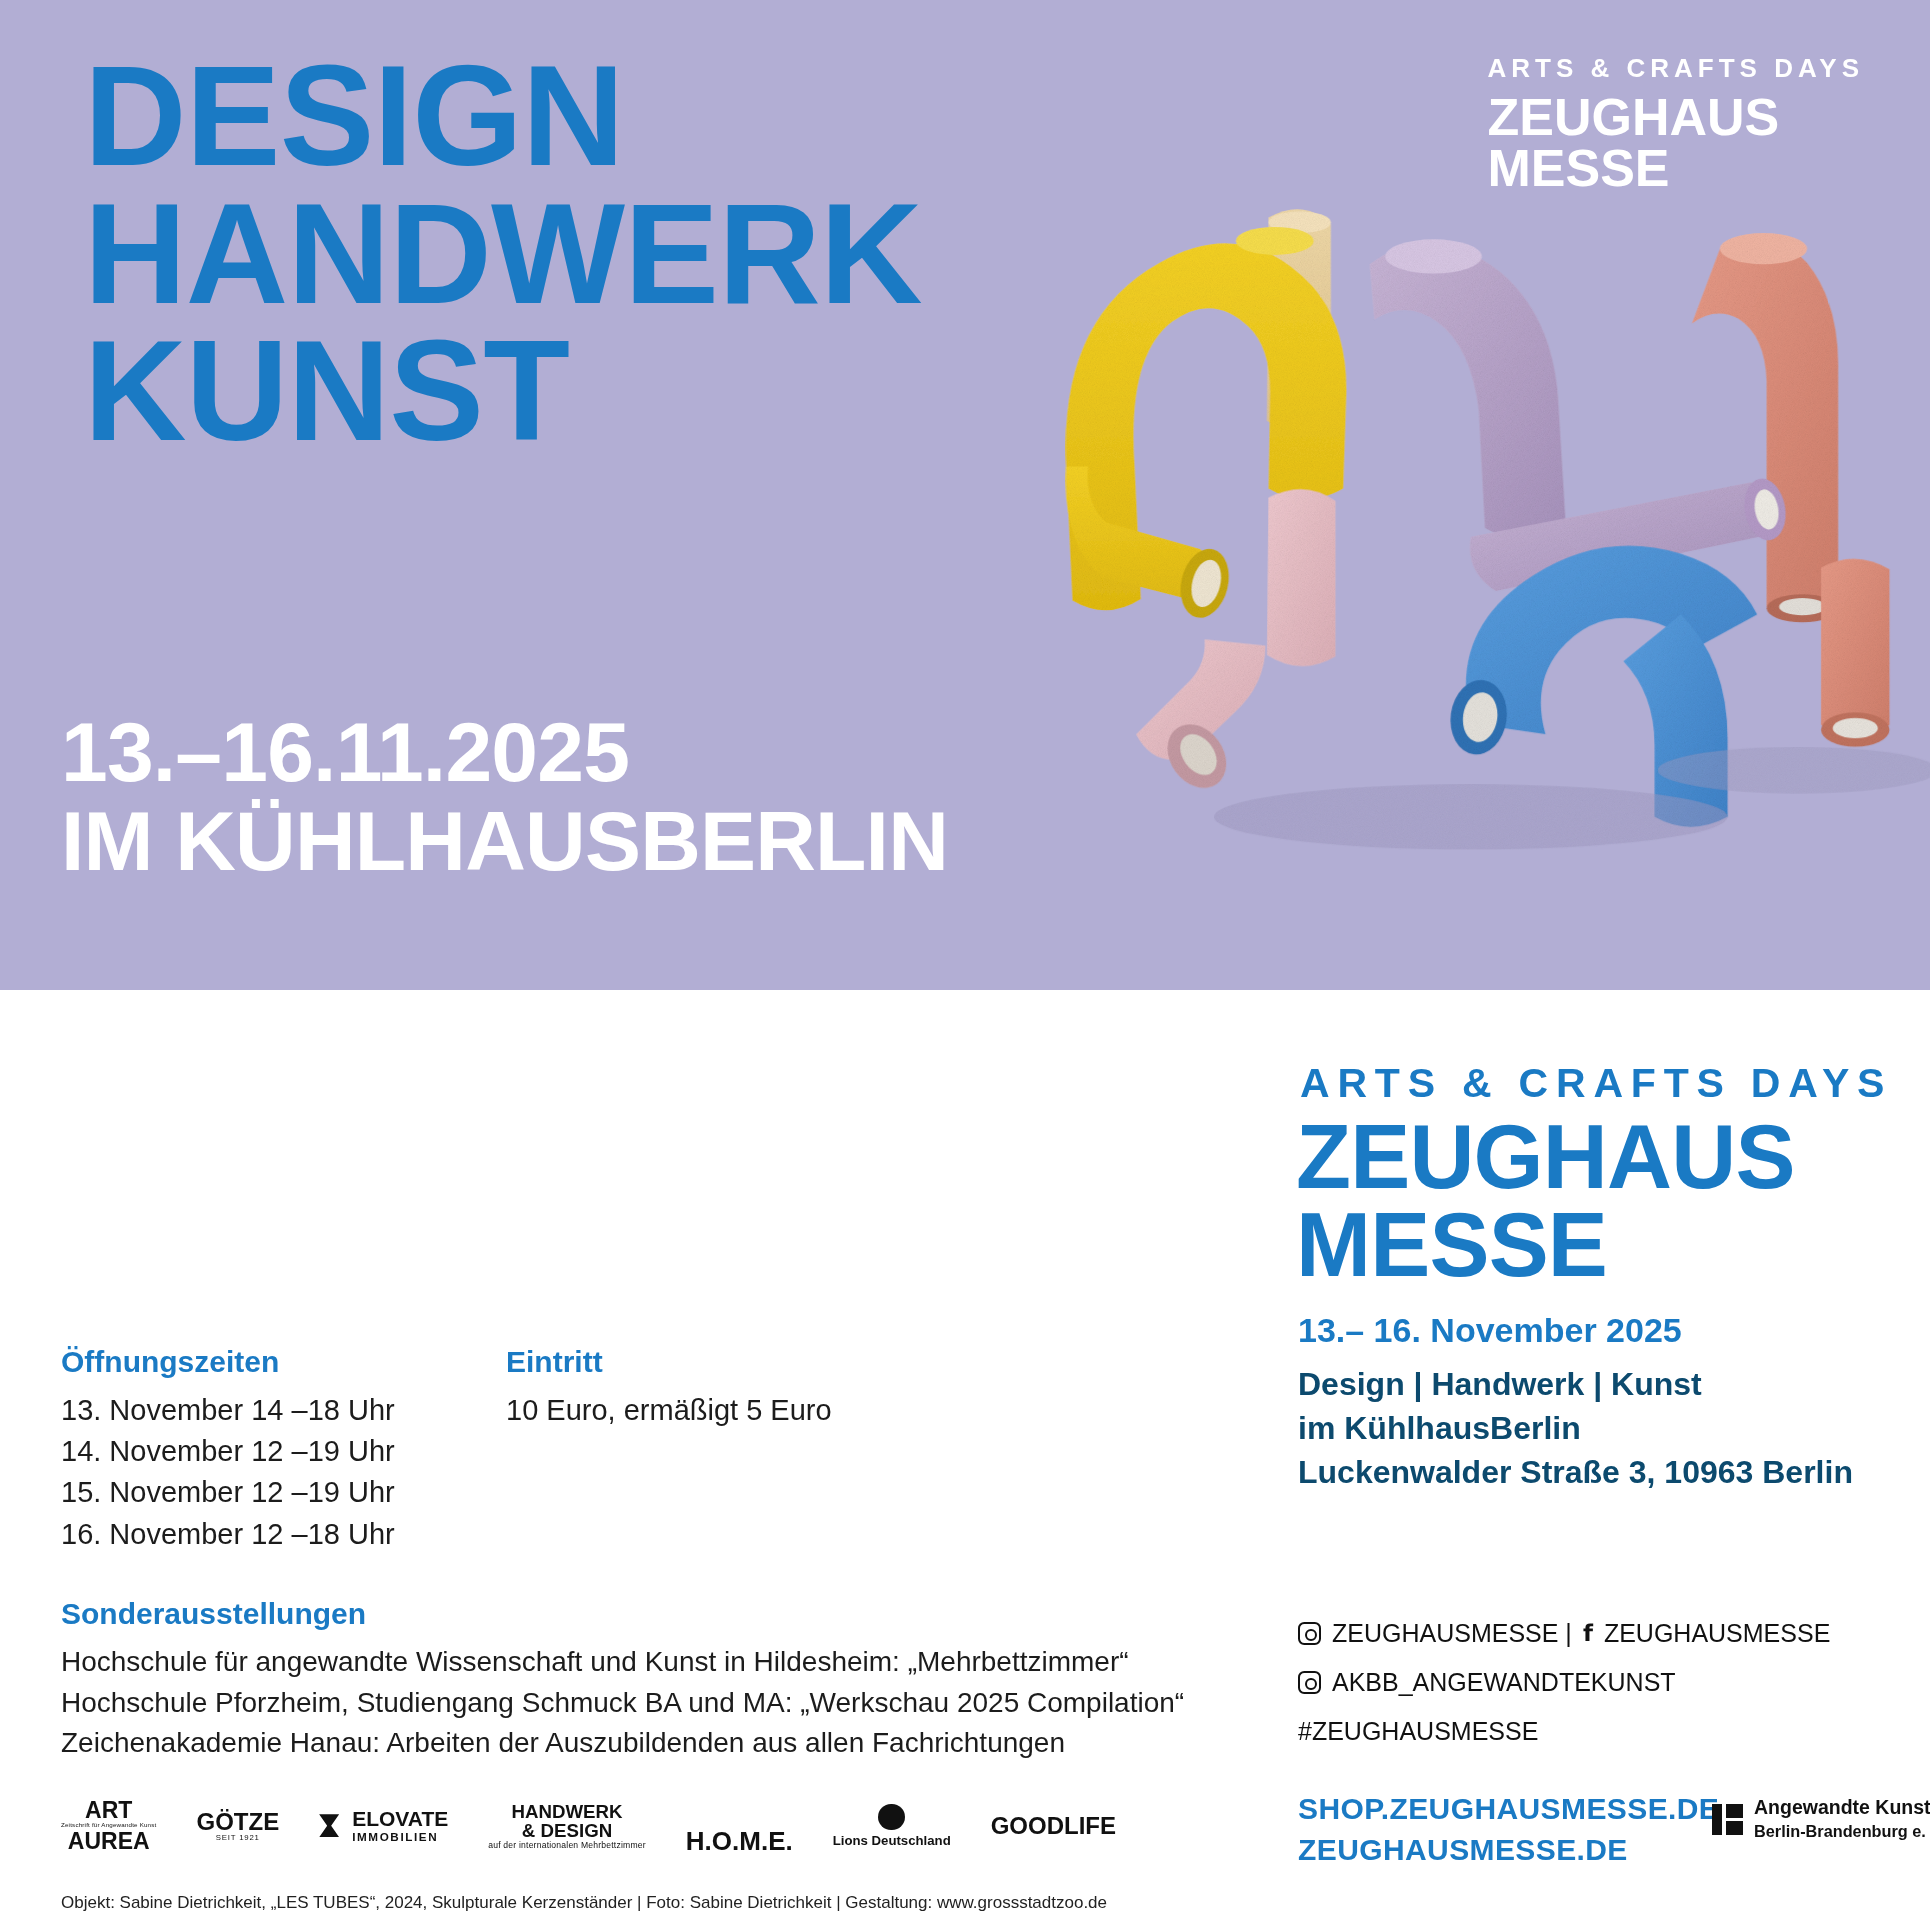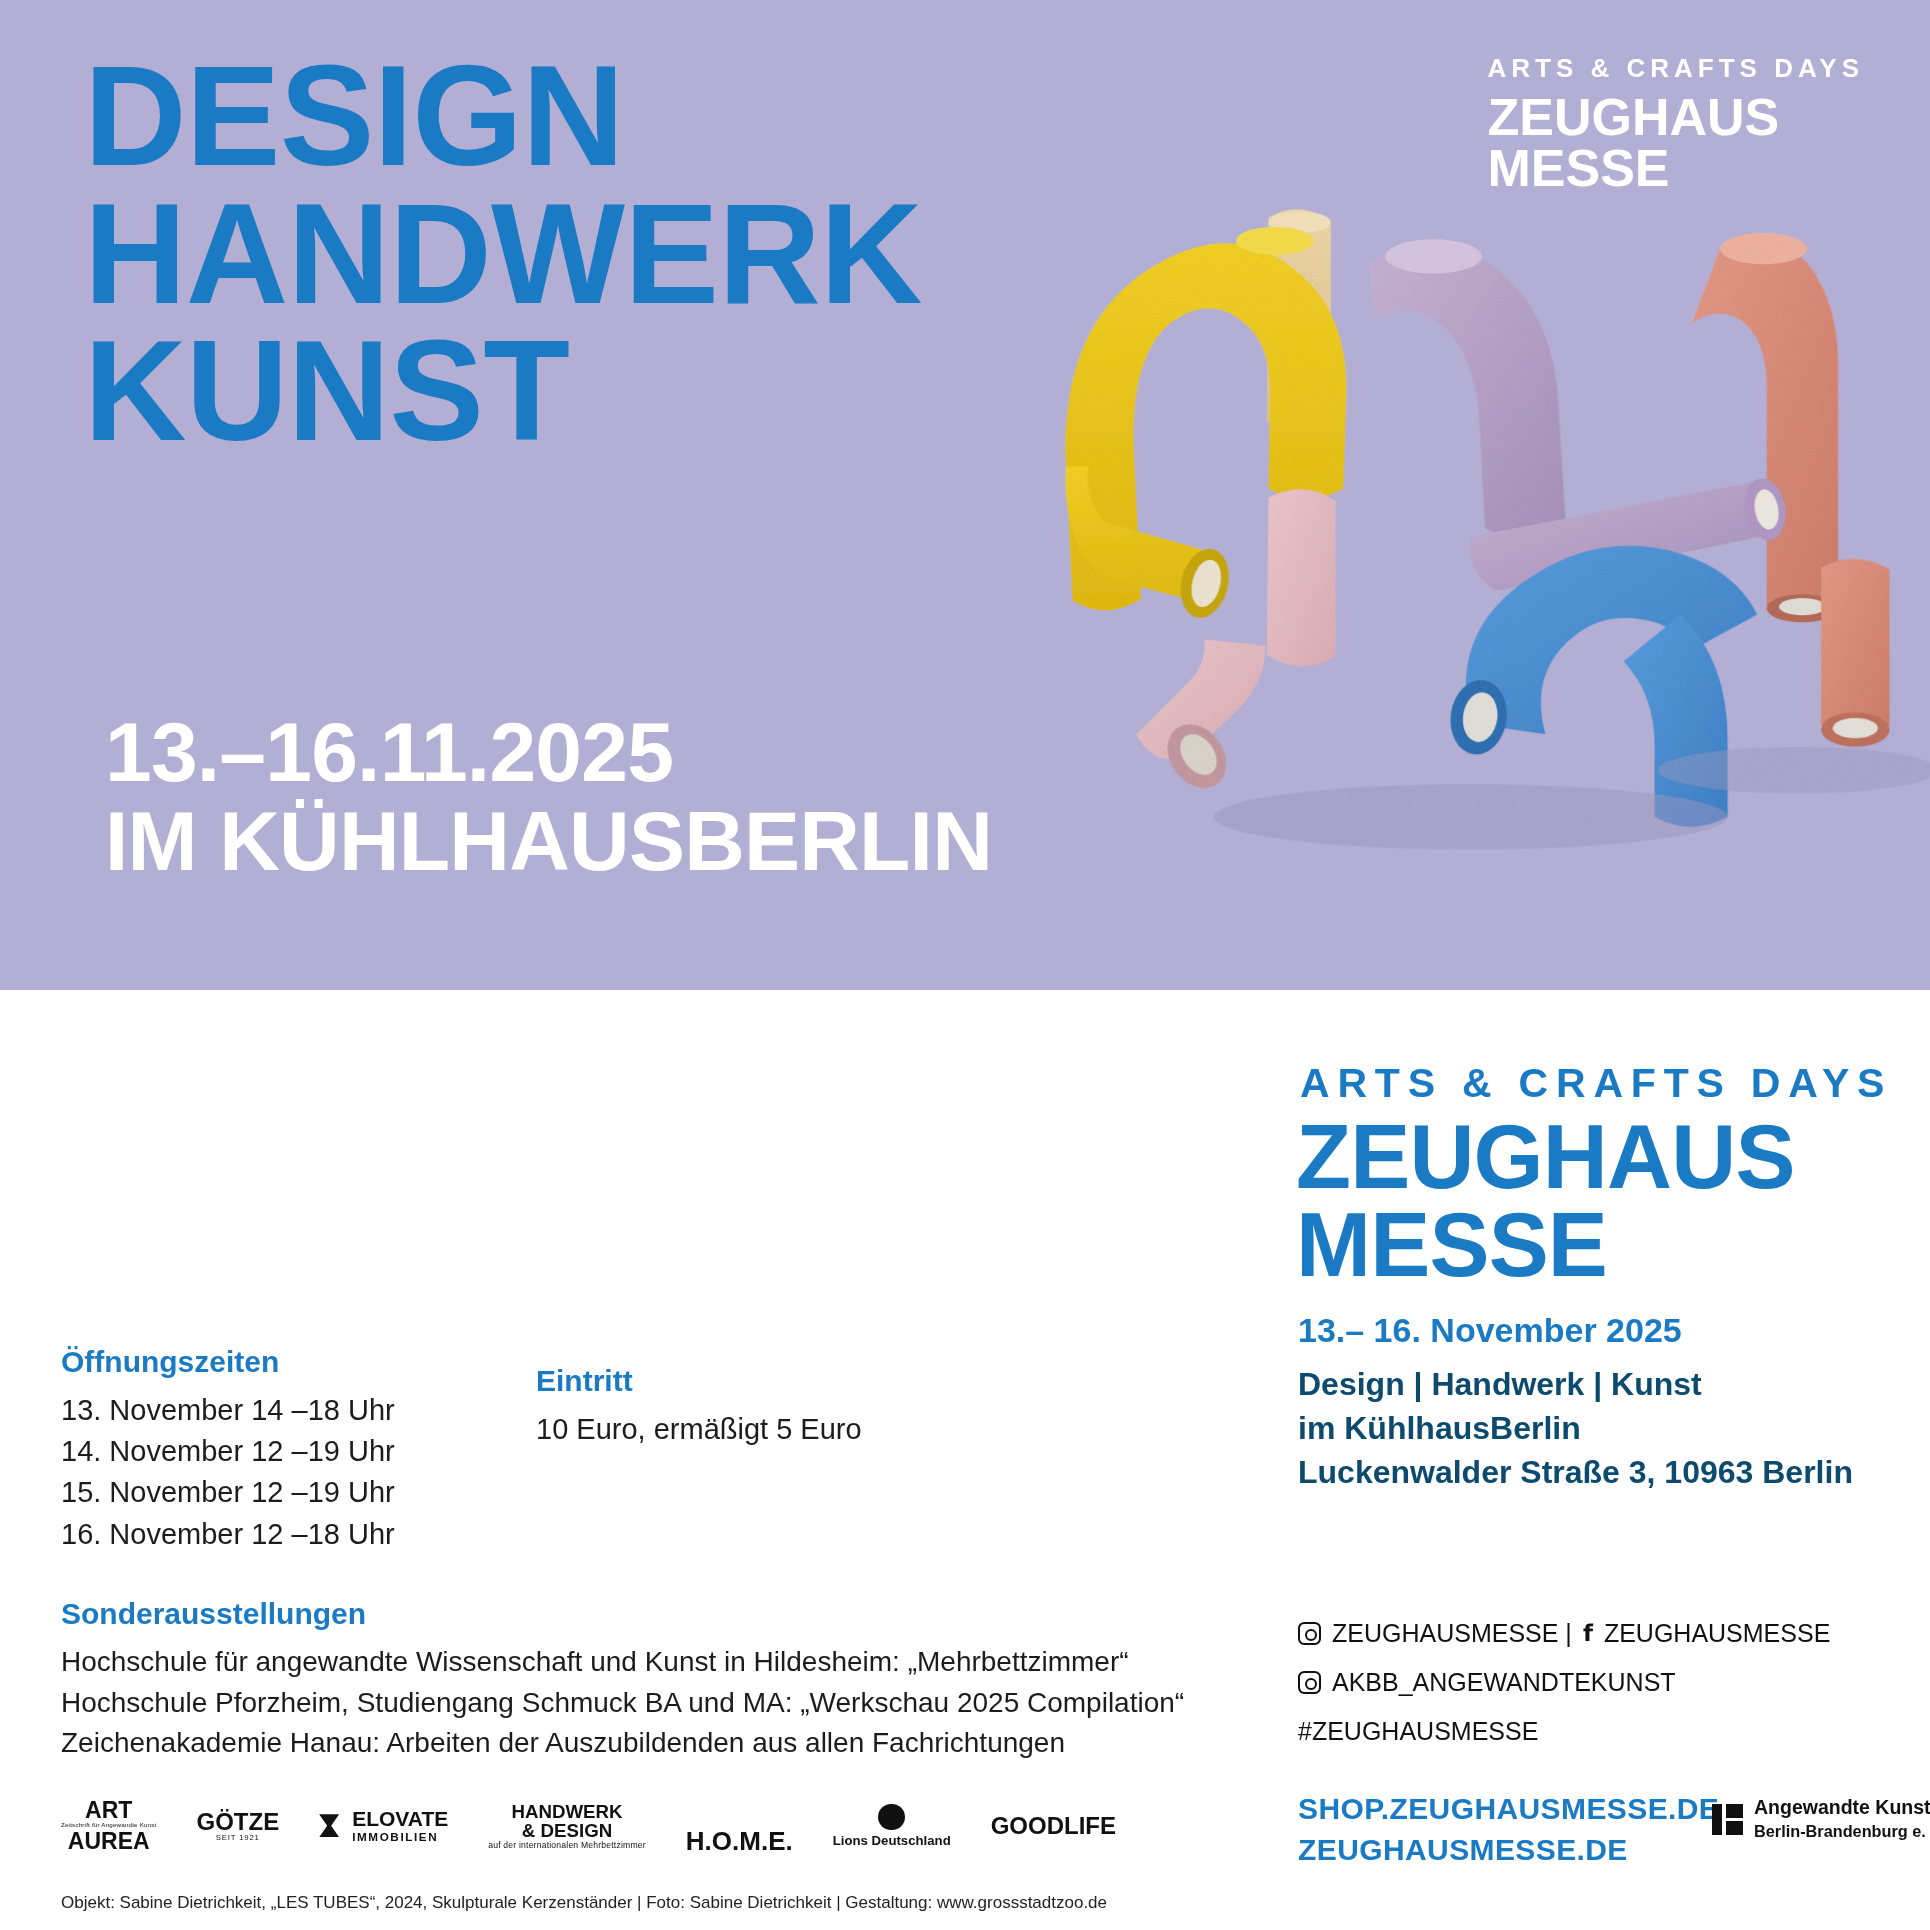--- a/index.html
+++ b/index.html
@@ -30,21 +30,20 @@
   #headline div { white-space:nowrap; }
 
   #date-block {
     position:absolute; left:61px; top:708px;
     color:#ffffff;
     font-weight:bold;
     font-size:84px;
     line-height:1.06;
     letter-spacing:-0.8px;
     z-index:3;
-    margin-left:44px;
   }
   #date-block div { white-space:nowrap; }
 
   
   #top-logo {
     position:absolute; right:66px; top:53px;
     text-align:left;
     color:#ffffff;
     z-index:4;
   }
@@ -65,21 +64,21 @@
   
   #bottom { position:absolute; left:0; top:990px; width:1930px; height:940px; background:#fff; }
 
   
   .info-heading {
     color:#1a7ac4; font-weight:bold; font-size:30px; margin-bottom:11px;
   }
   .info-line { color:#1c1c1c; font-size:29px; line-height:1.42; white-space:nowrap; }
 
   #oeffnungszeiten { position:absolute; left:61px; top:355px; }
-  #eintritt { position:absolute; left:536px; top:355px;margin-top:19px; }
+  #eintritt { position:absolute; left:506px; top:355px; }
   #sonder { position:absolute; left:61px; top:607px; }
   #sonder .info-line { font-size:28px; line-height:1.45; }
 
   
   #partners {
     position:absolute; left:61px; top:806px;
     display:flex; align-items:center; gap:40px;
     color:#111;
   }
   .plogo { display:flex; flex-direction:column; justify-content:center; align-items:center; line-height:1.05; }

